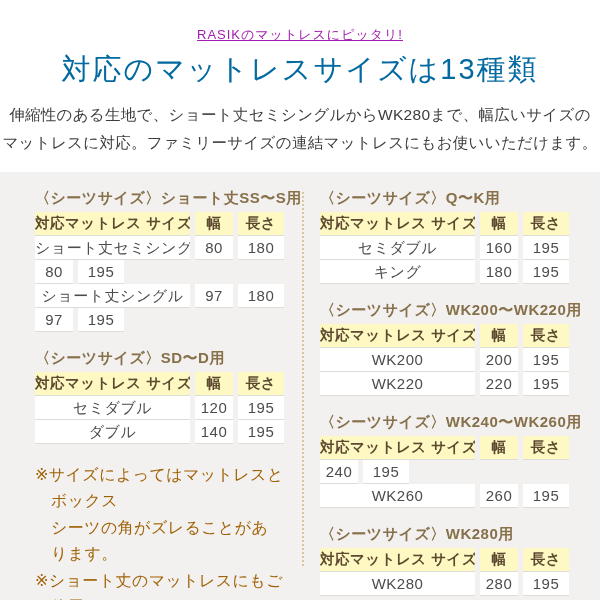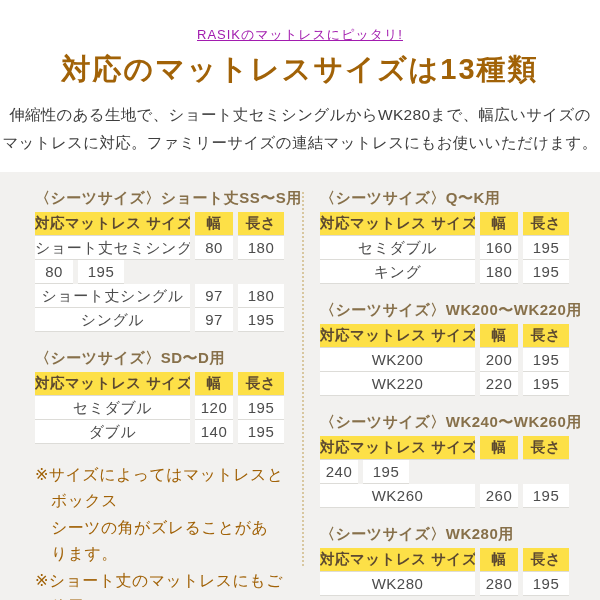--- a/index.html
+++ b/index.html
@@ -18,22 +18,22 @@
     background:#ffffff;
   }
   .hero-subtitle{
     font-size:13px;
     color:#a21caf;
     letter-spacing:1px;
     text-decoration:underline;
   }
   .hero-title{
     font-size:29px;
-    font-weight:700;
-    color:#a16207;
+    font-weight:400;
+    color:#0369a1;
     letter-spacing:2px;
     margin-top:6px;
   }
   .hero-desc{
     margin-top:11px;
     font-size:15.5px;
     line-height:1.8;
     color:#3e3e3e;
     letter-spacing:0.3px;
     white-space:pre-line;
@@ -76,21 +76,21 @@
     font-size:15px;
     color:#4c4c4c;
     letter-spacing:0.5px;
     overflow:hidden;
     white-space:nowrap;
   }
   .cell.cname{width:155px;margin-right:5px;}
   .cell.cw{width:38px;margin-right:5px;}
   .cell.cl{width:46px;}
   .trow.head .cell{
-    background:#fde047;
+    background:#fef9c3;
     color:#5c4930;
     font-weight:bold;
     font-size:14.5px;
   }
   .notes{
     margin-top:14px;
     width:250px;
   }
   .note{
     font-size:16px;
@@ -132,21 +132,20 @@
         <div class="trow">
           <div class="cell cw">80</div>
           <div class="cell cl">195</div>
         </div>
         <div class="trow">
           <div class="cell cname">ショート丈シングル</div>
           <div class="cell cw">97</div>
           <div class="cell cl">180</div>
         </div>
         <div class="trow">
-          <div class="cell cname">シングル</div>
           <div class="cell cw">97</div>
           <div class="cell cl">195</div>
         </div>
       </div>
     </div>
 
     <div class="group">
       <div class="caption">〈シーツサイズ〉SD〜D用</div>
       <div class="tbl">
         <div class="trow head">

